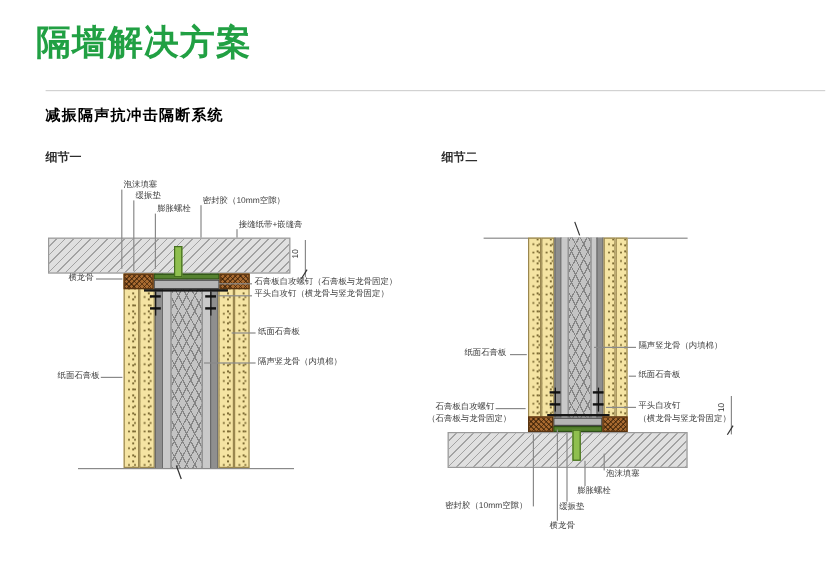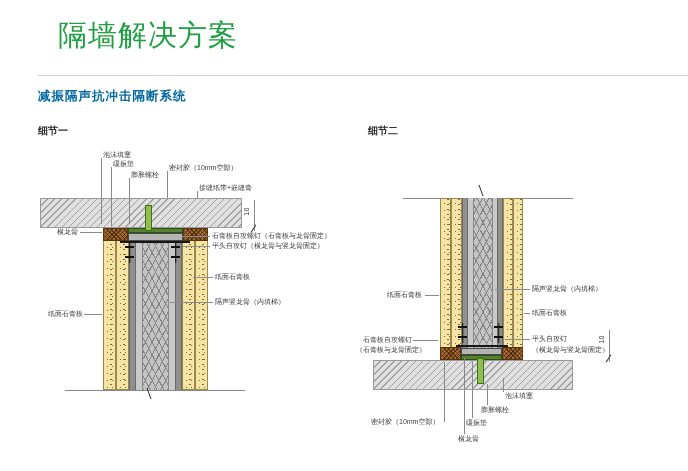--- a/index.html
+++ b/index.html
@@ -1,20 +1,20 @@
 <!DOCTYPE html>
 <html><head>
 <meta charset="utf-8">
 <style>
   html,body{margin:0;padding:0;background:#fff;}
   #canvas{position:relative;width:688px;height:471px;background:#ffffff;overflow:hidden;
           font-family:"Liberation Sans",sans-serif;}
   .abs{position:absolute;}
-  .title{font-size:29px;font-weight:normal;color:#21a043;letter-spacing:1px;margin-left:28px;}
-  .subtitle{font-size:12.5px;font-weight:bold;color:#0369a1;letter-spacing:1px;}
+  .title{font-size:29px;font-weight:bold;color:#21a043;letter-spacing:1px;}
+  .subtitle{font-size:12.5px;font-weight:bold;color:#000000;letter-spacing:1px;}
   .detail-h{font-size:10px;font-weight:bold;color:#2e2e2e;}
   .rule{height:1px;background:#d2d2d2;}
   .lbl{font-size:7px;line-height:1.25;color:#3d3d3d;white-space:nowrap;}
   .dimtxt{font-size:7px;color:#333;transform:rotate(-90deg);transform-origin:center;}
   .tick{width:9px;height:1px;background:#333;transform:rotate(-58deg);}
   .vline{width:1px;background:#8a8a8a;}
   .hline{height:1px;background:#8a8a8a;}
   .blackline{background:#161616;}
   .concrete{background-color:#e0e0e0;
     background-image:repeating-linear-gradient(135deg,rgba(255,255,255,0) 0 4px,#a2a2a2 4px 5px);

